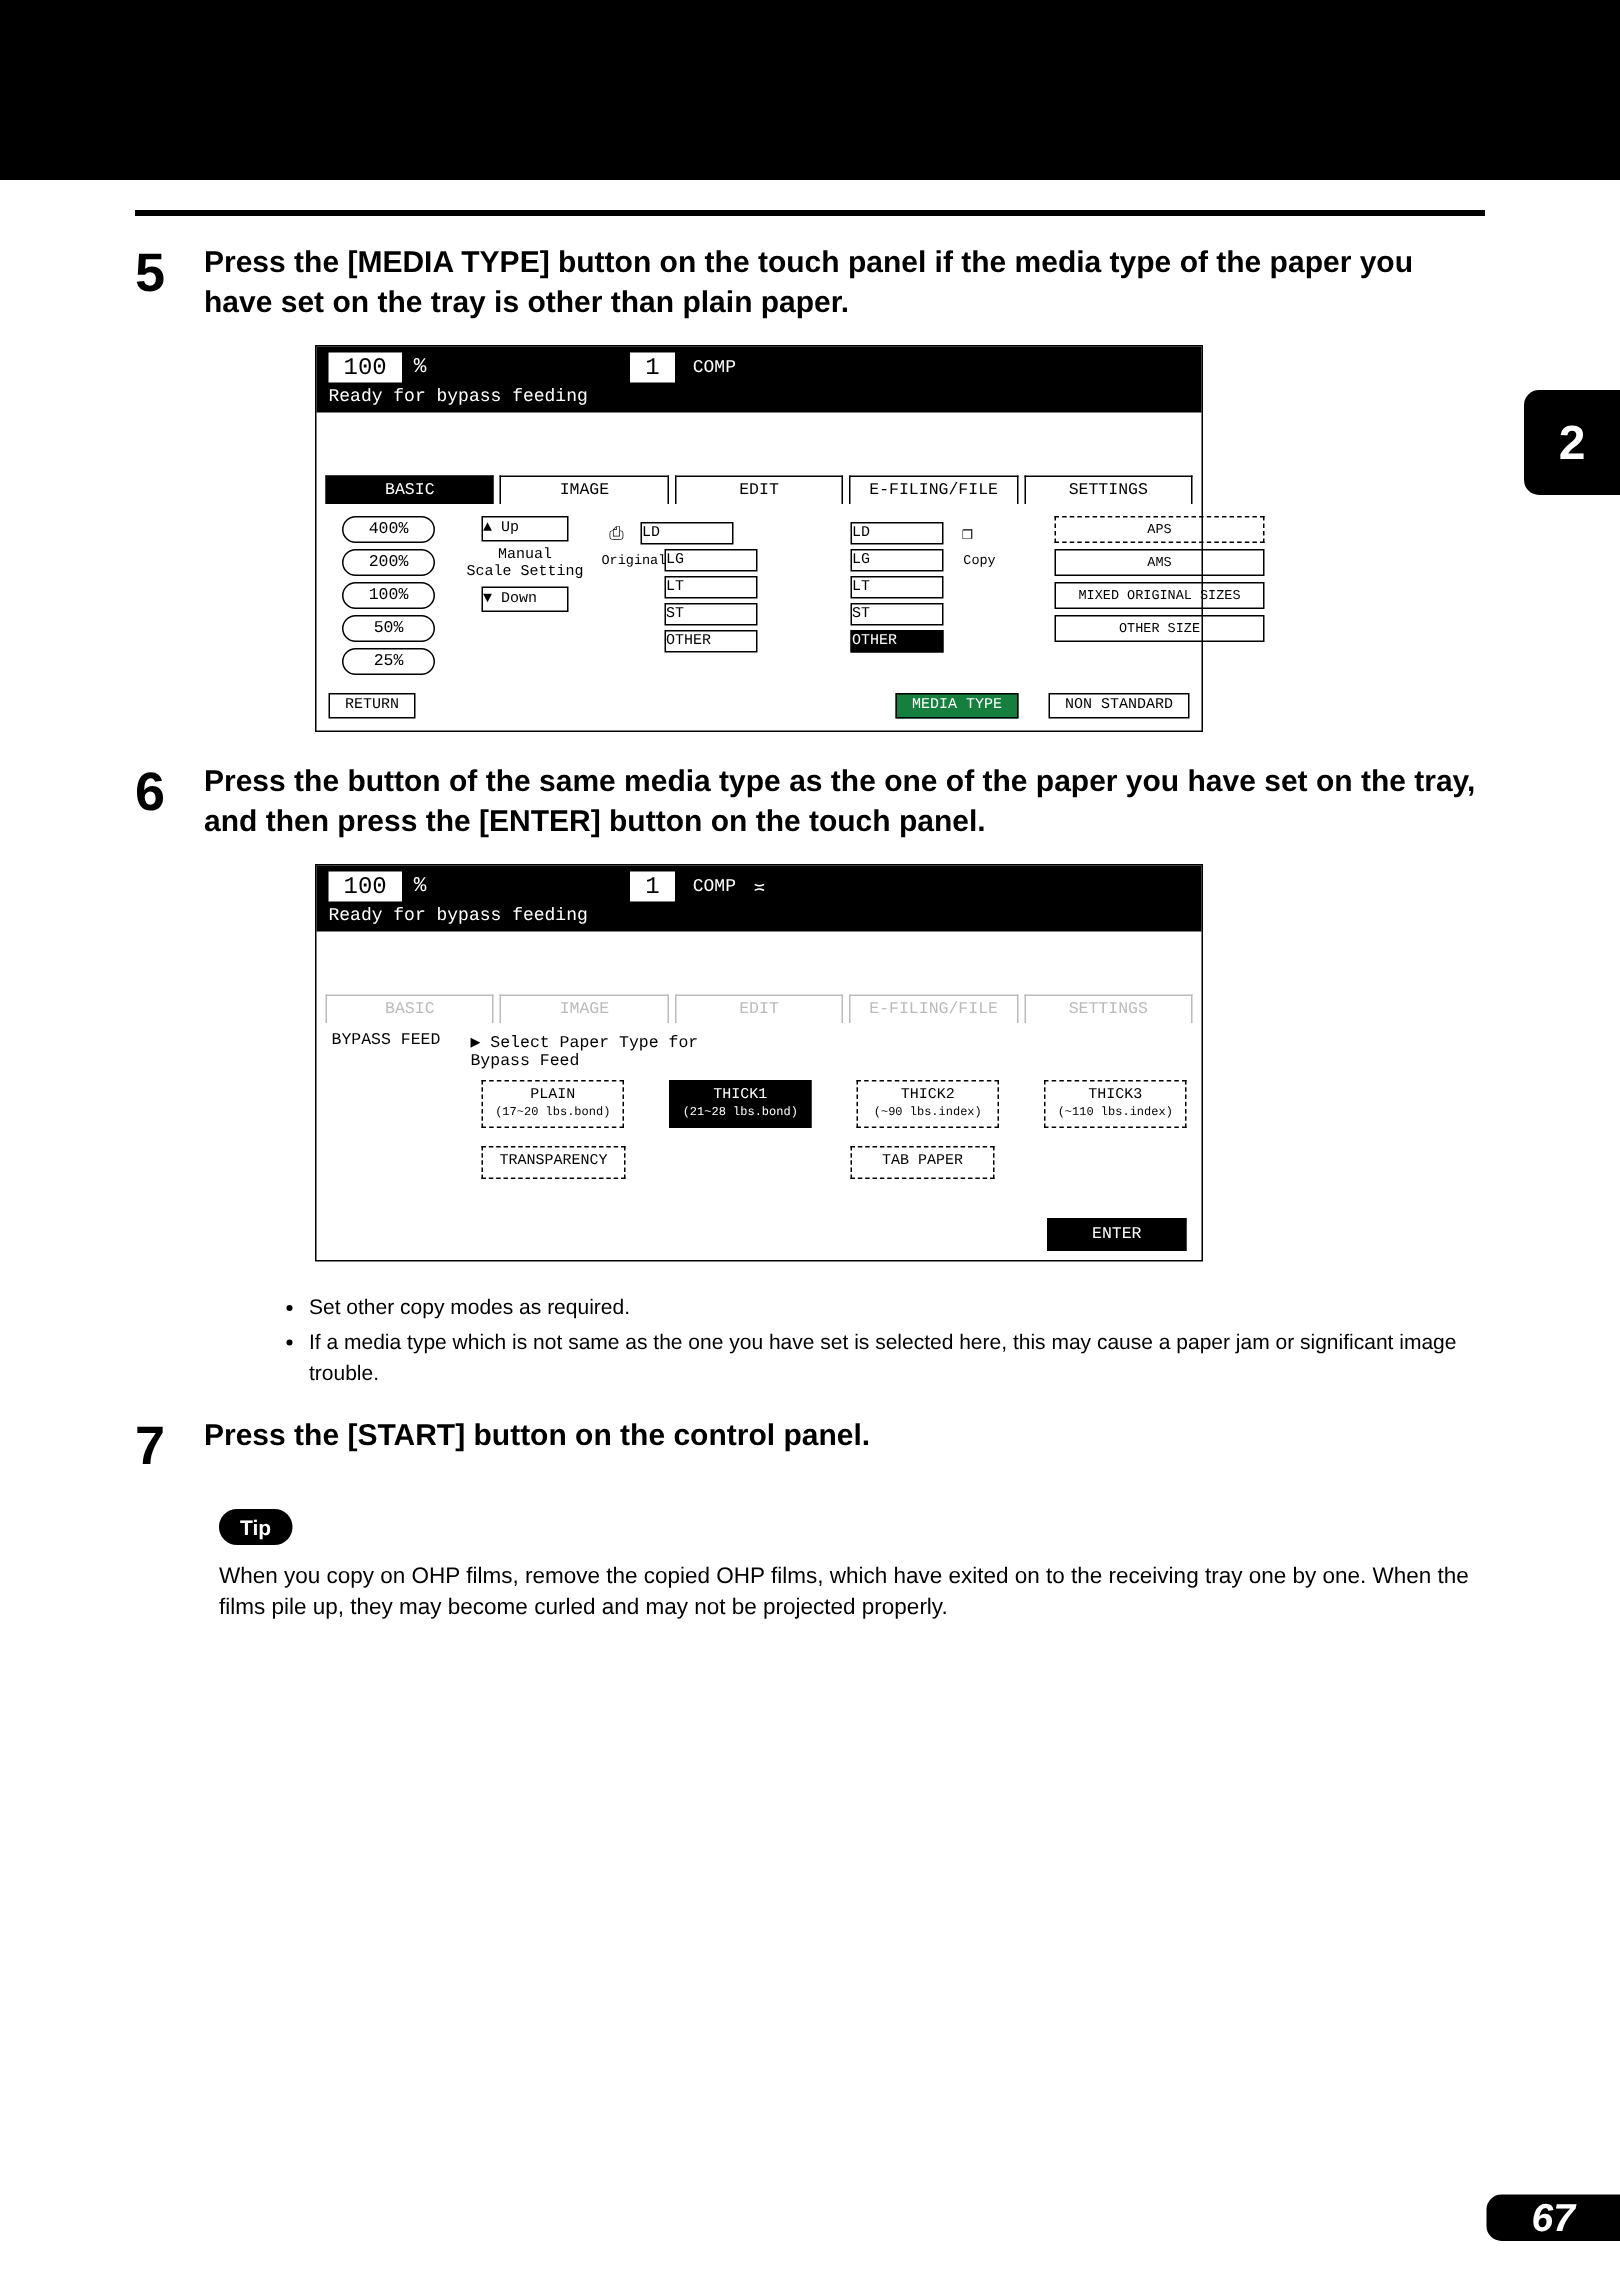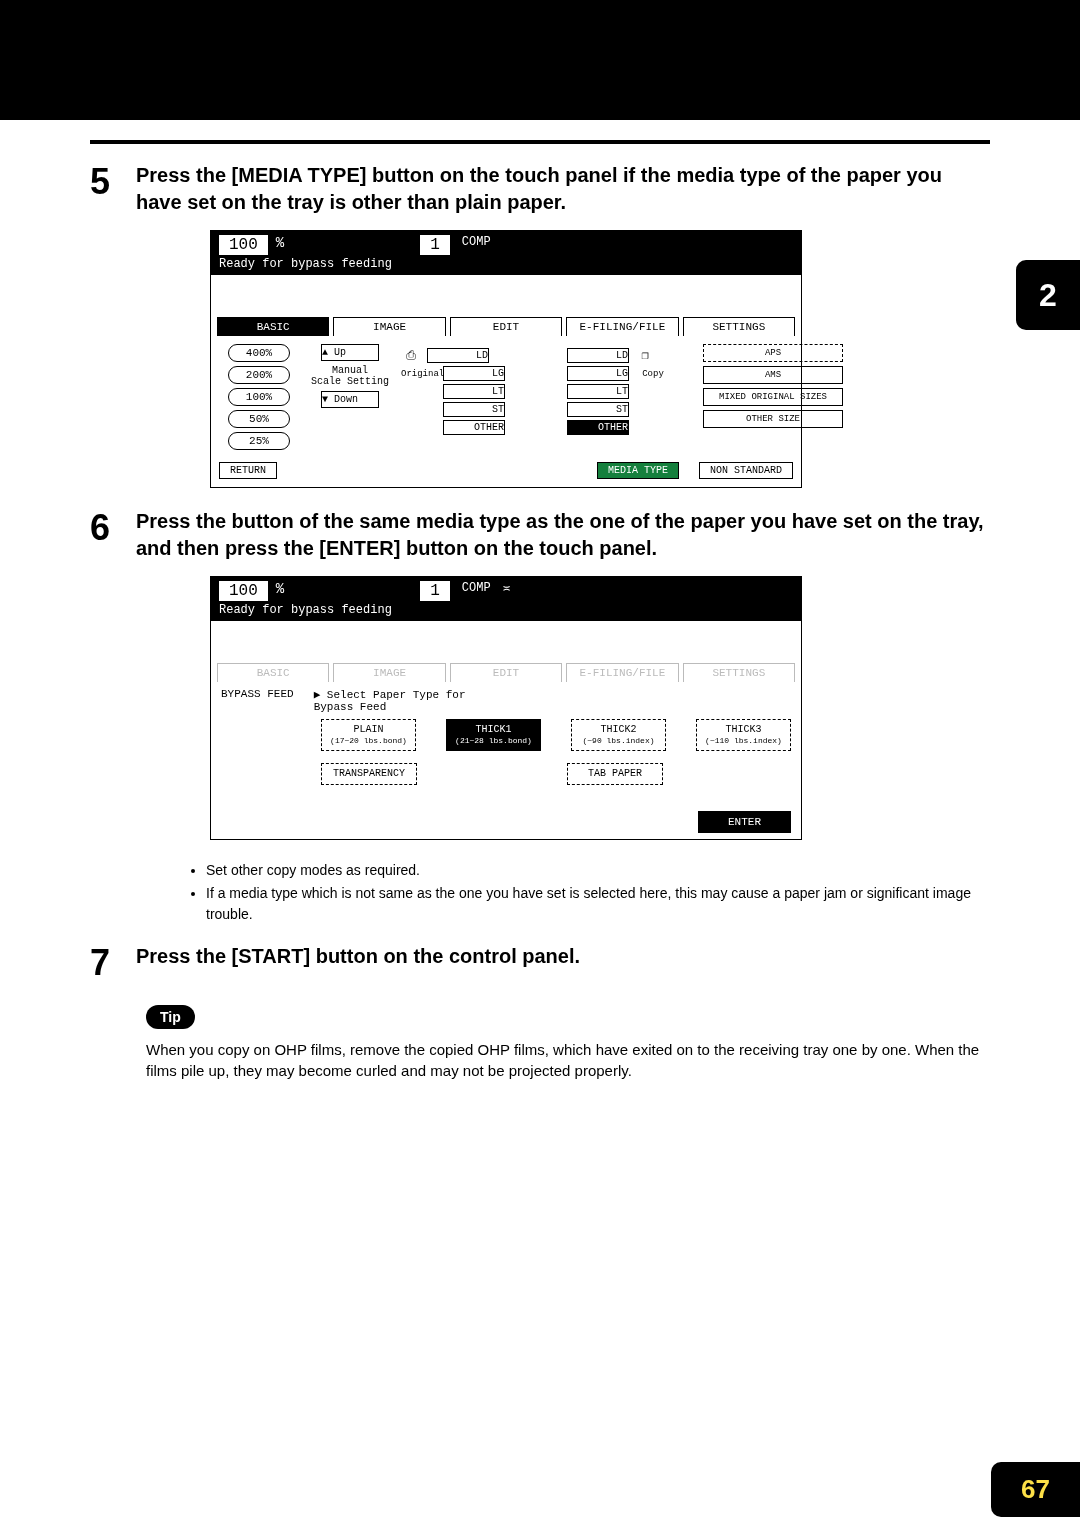--- a/index.html
+++ b/index.html
@@ -52,20 +52,21 @@
     font-size: 12px;
   }
   .panel-header {
     background: #000;
     color: #fff;
     padding: 4px 8px;
     font-family: "Courier New", monospace;
   }
   .panel-header .hdr-row {
     display: flex;
+    align-items: center;
     gap: 8px;
   }
   .hdr-box {
     background: #fff;
     color: #000;
     padding: 1px 10px;
     font-size: 16px;
     display: inline-block;
   }
   .hdr-pct { font-size: 14px; }
@@ -118,21 +119,21 @@
     width: 56px;
     text-align: left;
     font-size: 10px;
     padding: 2px 0;
   }
   .scale-col { display:flex; flex-direction:column; align-items:center; gap:4px; font-size:10px;}
   .sizes-col { display:flex; flex-direction:column; gap:3px; margin-top:4px;}
   .sizes-row { display:flex; align-items:center; gap:6px;}
   .sizes-row .lbl { font-size:9px; width:36px; text-align:center;}
   .icon-mini { width:20px; font-size:12px; text-align:center;}
-  .sbtn { border:1.5px solid #000; width:60px; text-align:right; font-size:10px; padding:1px 0;}
+  .sbtn { border:1.5px solid #000; width:60px; text-align:left; font-size:10px; padding:1px 0;}
   .sbtn.dark { background:#000; color:#fff; }
   .right-col { display:flex; flex-direction:column; gap:4px;}
   .rbtn { border:1.5px dashed #000; text-align:center; font-size:9px; padding:3px 2px;}
   .rbtn.solid { border-style:solid;}
   .footer-row { display:flex; gap:10px; padding:4px 8px 8px 8px; justify-content:space-between;}
   .fbtn { border:1.5px solid #000; padding:2px 10px; font-size:10px;}
   .fbtn.dark { background:#15803d; color:#fff; }
   
   .body2 { padding: 6px 10px 10px 10px; }
   .subhdr { display:flex; align-items:flex-start; gap:20px; font-size:11px; margin-bottom:6px;}
@@ -180,25 +181,26 @@
     justify-content: center;
   }
   .footer {
     margin-top: 380px;
     display: flex;
     justify-content: flex-end;
     padding-right: 0;
   }
   .page-num-box {
     background: #000;
-    color: #fde047;
+    color: #ffffff;
     font-size: 26px;
     font-weight: bold;
-    padding: 12px 30px;
+    padding: 0 30px;
     border-radius: 10px 0 0 10px;
+    font-style: italic;
   }
   .outer { position: relative; width:1080px;}
 </style>
 </head>
 <body>
 
 <div class="outer">
 <div class="black-top"></div>
 
 <div class="side-tab">2</div>

